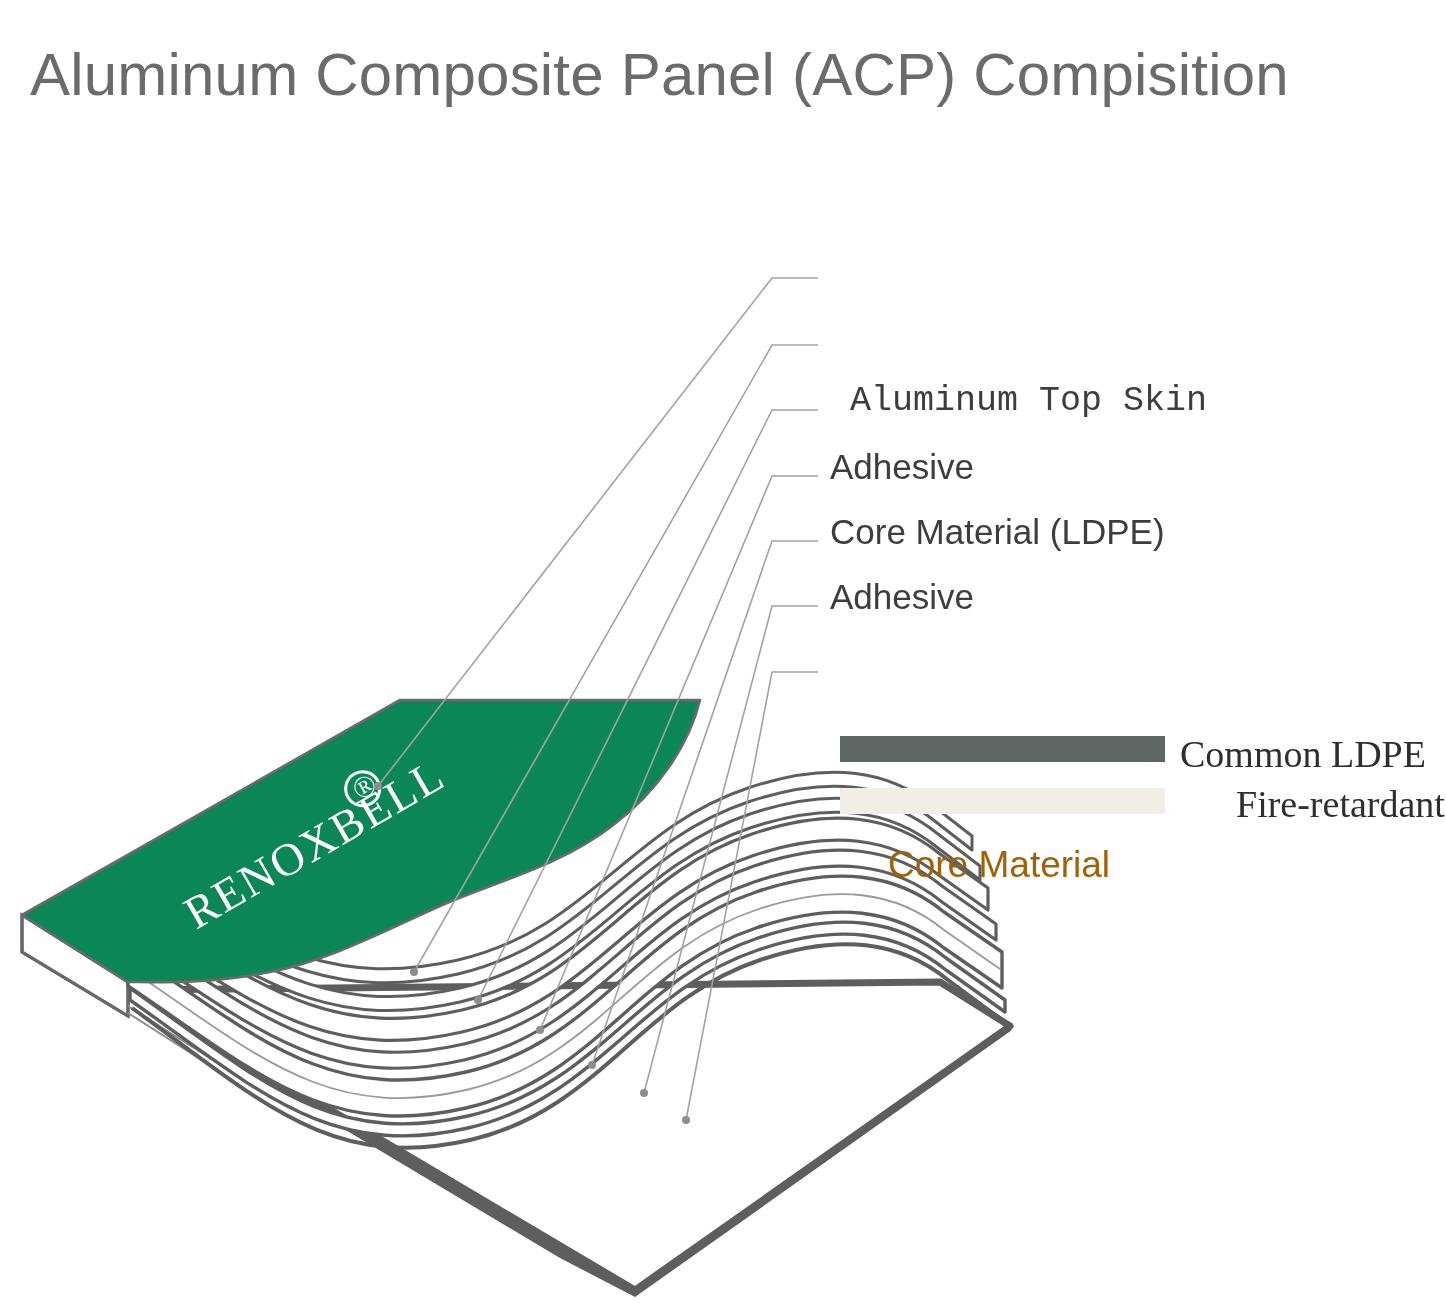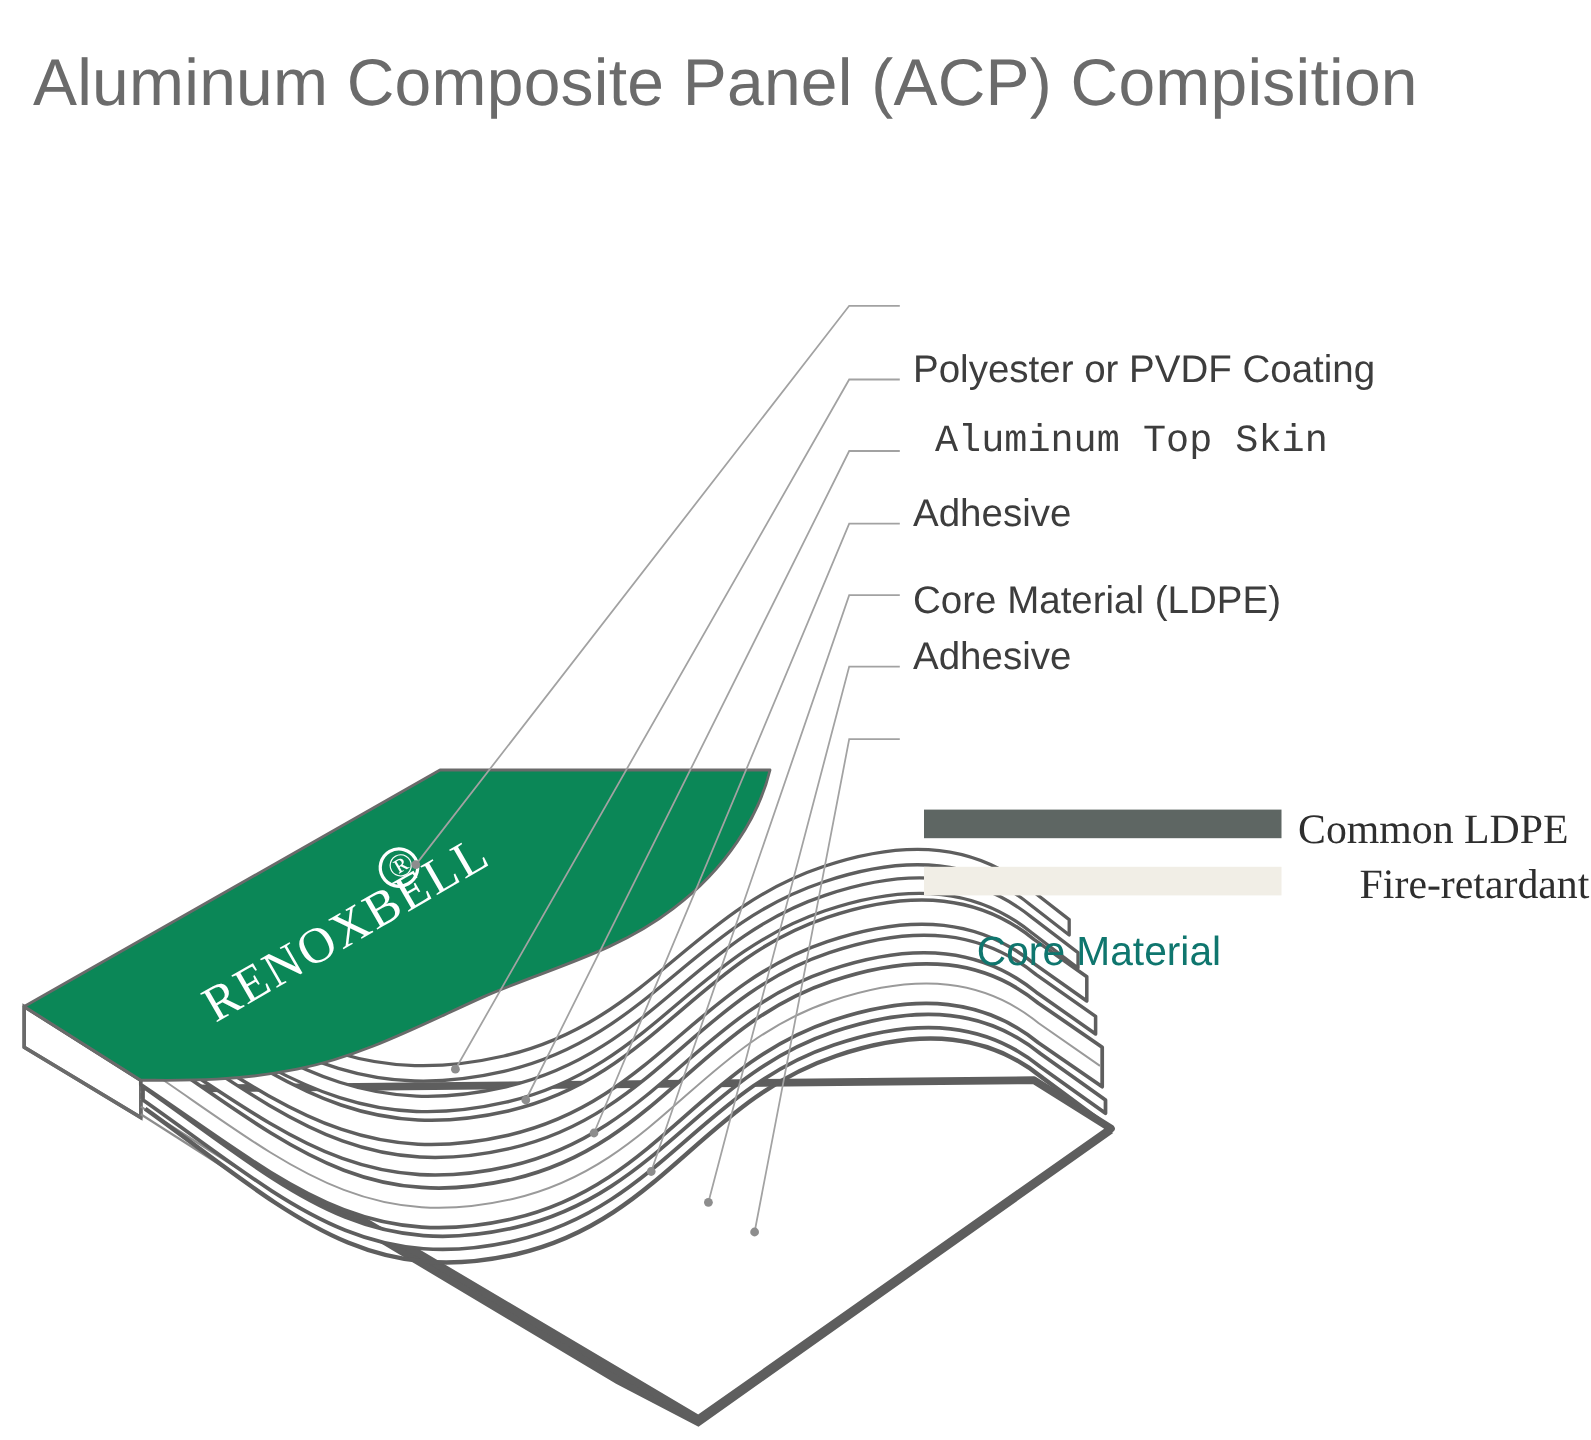--- a/index.html
+++ b/index.html
@@ -49,21 +49,21 @@
     white-space: nowrap;
     line-height: 1;
   }
   .legend-swatch {
     position: absolute;
   }
   .core-material-caption {
     position: absolute;
     font-family: "Liberation Sans", sans-serif;
     font-size: 37px;
-    color: #0f766e;
+    color: #a16207;
     white-space: nowrap;
     line-height: 1;
   }
   svg { display: block; }
   .brandtext {
     font-family: "Liberation Serif", serif;
     fill: #ffffff;
     font-size: 46px;
     letter-spacing: 2px;
   }
@@ -236,27 +236,26 @@
       <path d="M 818,606 L 772,606 L 644,1093"></path>
       <circle cx="644" cy="1093" r="4" fill="#8d8d8d" stroke="none"></circle>
 
       <path d="M 818,672 L 772,672 L 686,1120"></path>
       <circle cx="686" cy="1120" r="4" fill="#8d8d8d" stroke="none"></circle>
     </g>
 
   </svg>
 
 
-  <div class="layer-label" style="left:830px; top:318px;">Polyester or PVDF  Coating</div>
 
   <div class="layer-label" style="left:850px; top:384px;font-family:Liberation Mono, monospace;">Aluminum  Top Skin</div>
 
   <div class="layer-label" style="left:830px; top:449px;">Adhesive</div>
 
-  <div class="layer-label" style="left:830px; top:514px;margin-top:14px;">Core Material (LDPE)</div>
+  <div class="layer-label" style="left:830px; top:514px;">Core Material (LDPE)</div>
 
   <div class="layer-label" style="left:830px; top:579px;">Adhesive</div>
 
 
   <div class="legend-swatch" style="left:840px; top:736px; width:325px; height:26px; background:#5e6663;"></div>
   <div class="legend-text" style="left:1180px; top:735px;">Common LDPE</div>
 
   <div class="legend-swatch" style="left:840px; top:788px; width:325px; height:26px; background:#f1eee6;"></div>
   <div class="legend-text" style="left:1236px; top:785px;">Fire-retardant</div>
 

